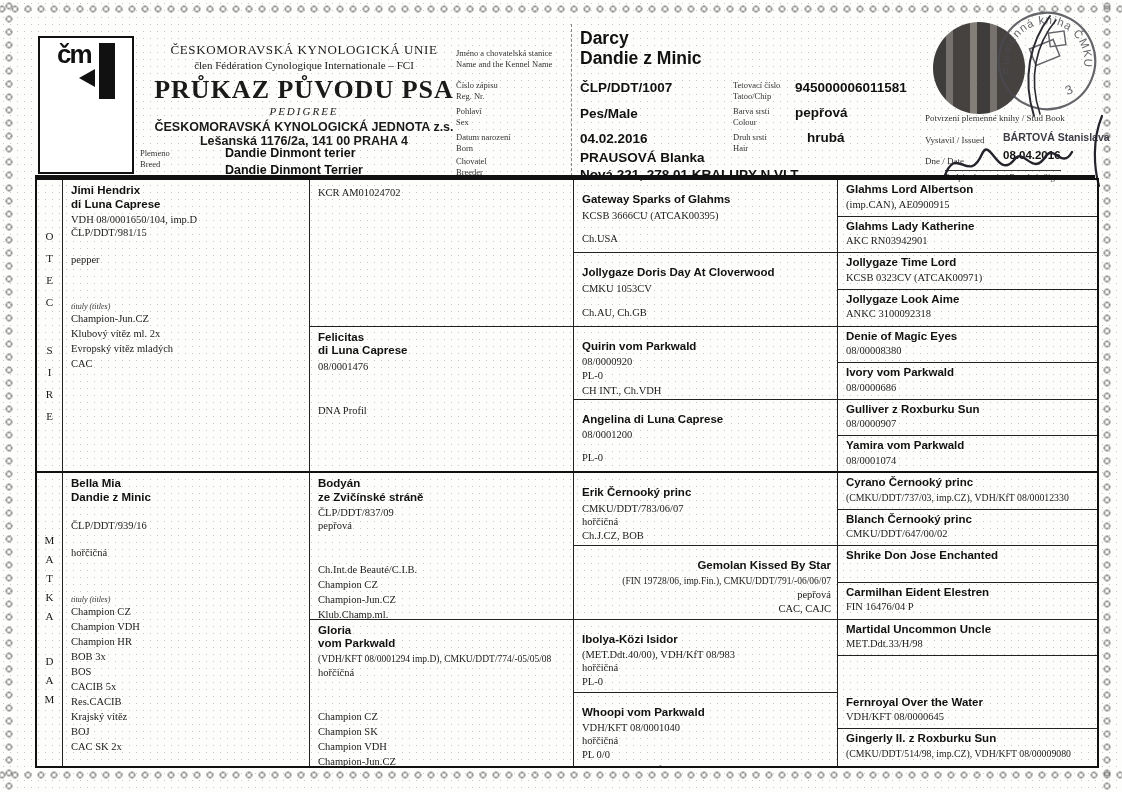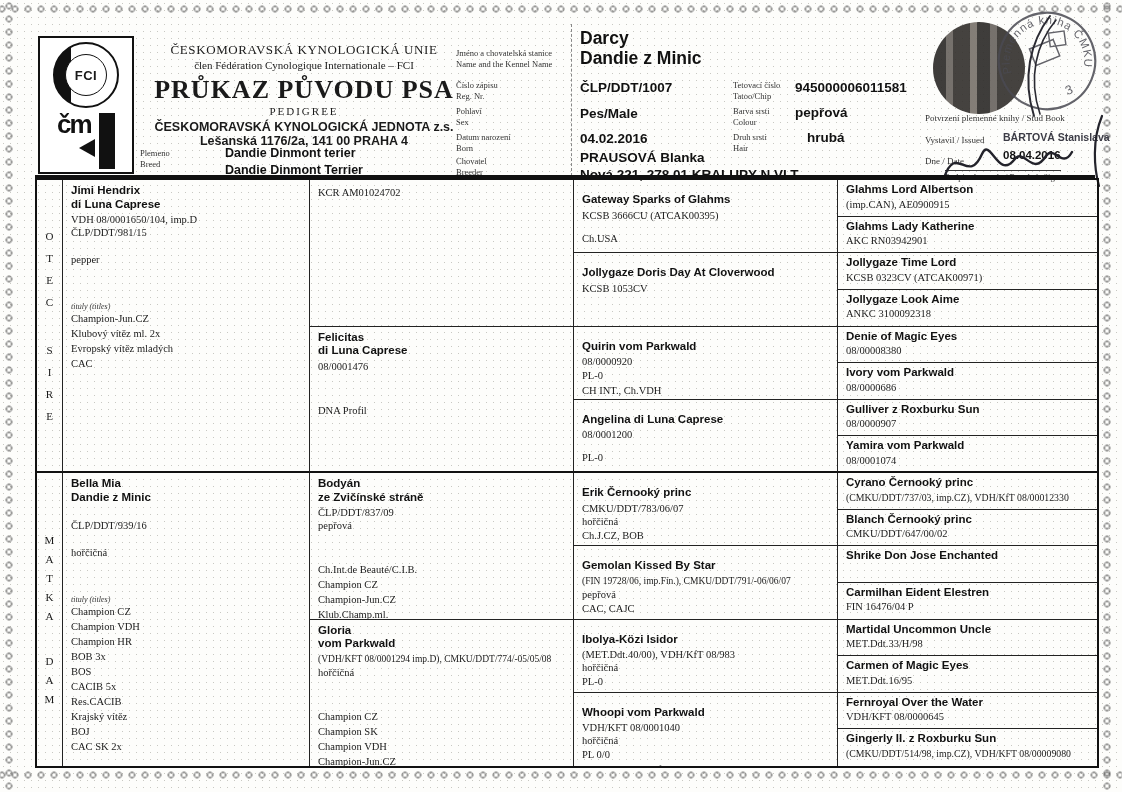--- a/index.html
+++ b/index.html
@@ -26,21 +26,21 @@
   .cmku{position:relative;width:58px;height:56px;margin-top:5px;background:#fff;}
   .cmku .bar{position:absolute;right:0;top:0;width:16px;height:56px;background:#111;}
   .cmku .cm{position:absolute;left:0;top:-4px;font-family:"Liberation Sans",sans-serif;font-weight:bold;
     font-size:26px;letter-spacing:-2px;color:#111;}
   .cmku .tri{position:absolute;left:22px;top:26px;width:0;height:0;border-top:9px solid transparent;
     border-bottom:9px solid transparent;border-right:16px solid #111;}
   .titleblock{position:absolute;left:138px;top:42px;width:332px;text-align:center;}
   .org{font-size:13px;letter-spacing:.6px;}
   .orgsub{font-size:11px;margin-top:1px;}
   .bigtitle{font-size:26px;font-weight:bold;letter-spacing:1px;margin-top:4px;}
-  .pedg{font-size:11px;letter-spacing:2px;margin-top:0px;}
+  .pedg{font-size:11px;letter-spacing:2px;margin-top:0px;font-style:italic;}
   .org2{font-family:"Liberation Sans",sans-serif;font-weight:bold;font-size:12.5px;margin-top:3px;}
   .org2addr{font-family:"Liberation Sans",sans-serif;font-weight:bold;font-size:12.5px;}
   .lbl{position:absolute;font-size:8.5px;color:#333;line-height:10.5px;white-space:pre-line;}
   .val{position:absolute;font-family:"Liberation Sans",sans-serif;font-weight:bold;font-size:13.5px;
     color:#111;white-space:pre-line;}
   .val.big{font-size:17.5px;line-height:20px;}
   .val.med{line-height:16.5px;}
   .dash-sep{position:absolute;left:571px;top:24px;height:152px;border-left:1px dashed #888;}
   .hdr-bar{position:absolute;left:35px;top:175px;width:1060px;height:3px;background:#111;}
 
@@ -82,25 +82,20 @@
 <body>
 
 <div id="page">
 
   <div class="brd h t"></div>
   <div class="brd h b"></div>
   <div class="brd v l"></div>
   <div class="brd v r"></div>
 
   <div class="logobox">
-    <div class="fci">
-      <div class="inner">
-          <span>FCI</span>
-        </div>
-    </div>
     <div class="cmku">
       <span class="cm">čm</span>
       <div class="bar"></div>
       <div class="tri"></div>
     </div>
   </div>
 
   <div class="titleblock">
     <div class="org">ČESKOMORAVSKÁ KYNOLOGICKÁ UNIE</div>
     <div class="orgsub">člen Fédération Cynologique Internationale – FCI</div>
@@ -279,43 +274,44 @@
     </div>
 
     <div class="cell g3" style="grid-column:4;grid-row:1/3;">
       <div class="nm">Gateway Sparks of Glahms</div>
       <div class="rg">KCSB 3666CU (ATCAK00395)</div>
       <div class="cl"></div>
       <div class="tt">Ch.USA</div>
     </div>
     <div class="cell g3" style="grid-column:4;grid-row:3/5;">
       <div class="nm">Jollygaze Doris Day At Cloverwood</div>
-      <div class="rg">KCSB 1053CV</div>
-      <div class="cl"></div>
+      <div class="rg">CMKU 1053CV</div>
+      <div class="cl"></div>
+      <div class="tt">Ch.AU, Ch.GB</div>
     </div>
     <div class="cell g3" style="grid-column:4;grid-row:5/7;">
       <div class="nm">Quirin vom Parkwald</div>
       <div class="rg">08/0000920</div>
       <div class="cl"></div>
       <div class="tt">PL-0
 CH INT., Ch.VDH</div>
     </div>
     <div class="cell g3 hb" style="grid-column:4;grid-row:7/9;">
       <div class="nm">Angelina di Luna Caprese</div>
       <div class="rg">08/0001200</div>
       <div class="cl"></div>
       <div class="tt">PL-0</div>
     </div>
     <div class="cell g3" style="grid-column:4;grid-row:9/11;">
       <div class="nm">Erik Černooký princ</div>
       <div class="rg">CMKU/DDT/783/06/07</div>
       <div class="cl">hořčičná</div>
       <div class="tt">Ch.J.CZ, BOB</div>
     </div>
-    <div class="cell g3" style="grid-column:4;grid-row:11/13;">
+    <div class="cell g3" style="grid-column:4;grid-row:11/13;align-items:flex-end;">
       <div class="nm">Gemolan Kissed By Star</div>
       <div class="rg" style="font-size:9.5px;">(FIN 19728/06, imp.Fin.), CMKU/DDT/791/-06/06/07</div>
       <div class="cl">pepřová</div>
       <div class="tt">CAC, CAJC</div>
     </div>
     <div class="cell g3" style="grid-column:4;grid-row:13/15;">
       <div class="nm">Ibolya-Közi Isidor</div>
       <div class="rg">(MET.Ddt.40/00), VDH/KfT 08/983</div>
       <div class="cl">hořčičná</div>
       <div class="tt">PL-0
@@ -374,24 +370,20 @@
       <div class="rg">(S 53261/004), FIN 52019/05  S</div>
     </div>
     <div class="cell g4 lastcol" style="grid-column:5;grid-row:12;">
       <div class="nm">Carmilhan Eident Elestren</div>
       <div class="rg">FIN 16476/04  P</div>
     </div>
     <div class="cell g4 lastcol" style="grid-column:5;grid-row:13;">
       <div class="nm">Martidal Uncommon Uncle</div>
       <div class="rg">MET.Ddt.33/H/98</div>
     </div>
-    <div class="cell g4 lastcol" style="grid-column:5;grid-row:14;">
-      <div class="nm">Carmen of Magic Eyes</div>
-      <div class="rg">MET.Ddt.16/95</div>
-    </div>
     <div class="cell g4 lastcol" style="grid-column:5;grid-row:15;">
       <div class="nm">Fernroyal Over the Water</div>
       <div class="rg">VDH/KFT 08/0000645</div>
     </div>
     <div class="cell g4 lastcol lastrow" style="grid-column:5;grid-row:16;">
       <div class="nm">Gingerly II. z Roxburku Sun</div>
       <div class="rg" style="font-size:9.8px;">(CMKU/DDT/514/98, imp.CZ), VDH/KFT 08/00009080</div>
     </div>
 
   </div>

